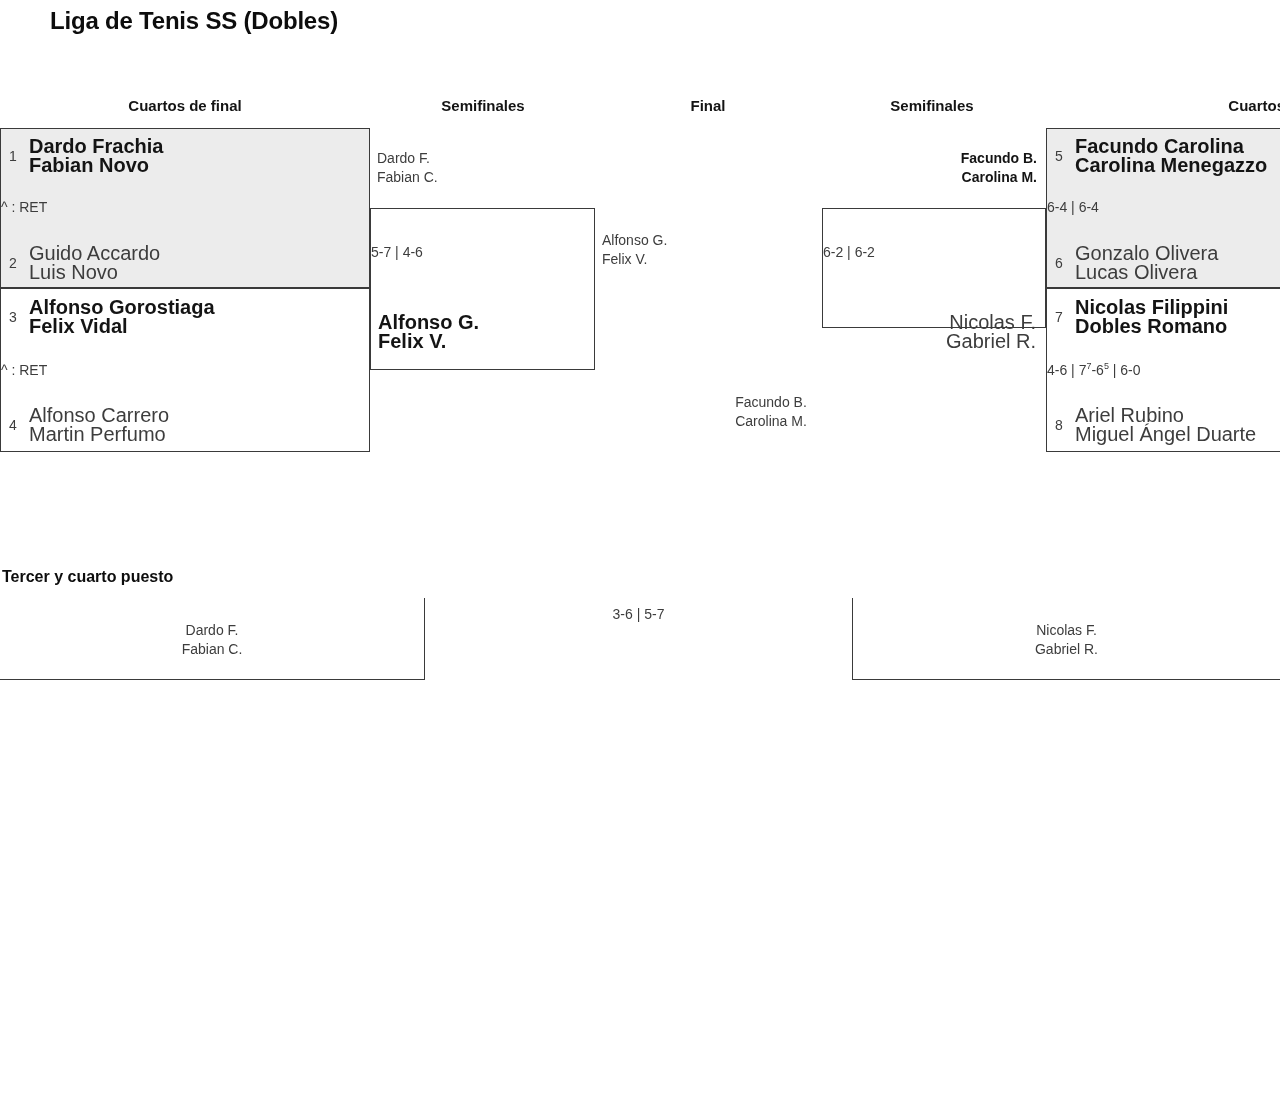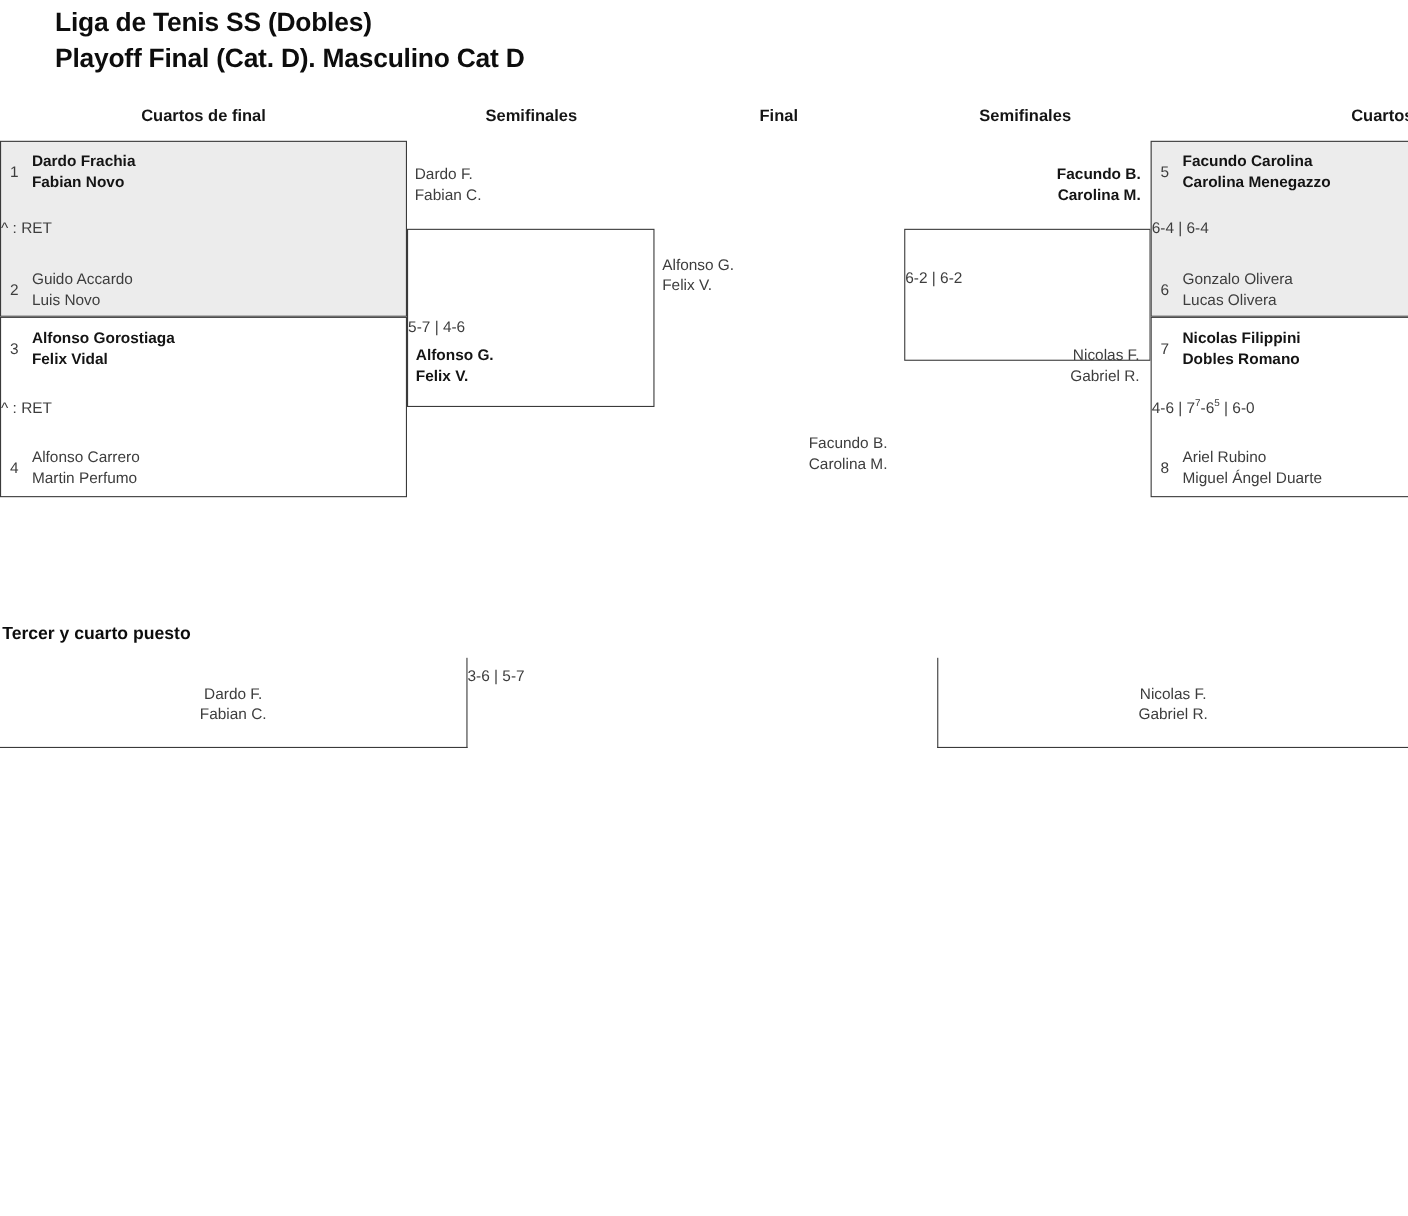--- a/index.html
+++ b/index.html
@@ -14,46 +14,45 @@
   .logo-word{position:absolute;left:60px;top:-2px;font-size:45px;line-height:62px;font-weight:800;letter-spacing:-2px;}
 
   
   .round-h{top:97px;width:300px;text-align:center;font-size:15px;font-weight:600;color:#141414;}
 
   
   .box{position:absolute;border:1px solid #3a3a3a;background:#fff;box-sizing:border-box;}
   .box.gray{background:#ececec;}
   .team{position:absolute;left:0;right:0;display:flex;align-items:center;}
   .team .seed{width:20px;padding-left:8px;font-size:14px;color:#3d3d3d;flex:0 0 auto;}
-  .names{font-size:14px;line-height:19px;color:#3d3d3d;}
+  .names{font-size:20px;line-height:19px;color:#3d3d3d;}
   .names.winner{font-weight:700;color:#141414;}
   .score{position:absolute;left:0;right:0;text-align:left;font-size:14px;color:#3d3d3d;}
   .score sup{font-size:9px;line-height:0;}
 
   
   .label{position:absolute;font-size:14px;line-height:19px;color:#3d3d3d;}
   .label.winner{font-weight:700;color:#141414;}
   .label.right{text-align:right;}
   .label.center{text-align:center;}
 
   
   .tp-heading{left:2px;top:568px;font-size:16px;font-weight:700;color:#0d0d0d;}
   .tp-left{left:0;top:598px;width:425px;height:82px;border-right:1px solid #3a3a3a;border-bottom:1px solid #3a3a3a;box-sizing:border-box;}
   .tp-right{left:852px;top:598px;width:428px;height:82px;border-left:1px solid #3a3a3a;border-bottom:1px solid #3a3a3a;box-sizing:border-box;}
-  .tp-score{left:425px;top:606px;width:427px;font-size:14px;color:#3d3d3d;}
+  .tp-score{left:425px;top:606px;width:427px;text-align:center;font-size:14px;color:#3d3d3d;}
   .tp-team{position:absolute;left:0;right:0;top:23px;text-align:center;font-size:14px;line-height:19px;color:#3d3d3d;}
 </style>
 </head>
 <body>
 
 <div class="page">
 
   <div class="abs title">
     <div>Liga de Tenis SS (Dobles)</div>
-    <div>Playoff Final (Cat. D). Masculino Cat D</div>
   </div>
 
 
   <div class="abs round-h" style="left:35px;">Cuartos de final</div>
   <div class="abs round-h" style="left:333px;">Semifinales</div>
   <div class="abs round-h" style="left:558px;">Final</div>
   <div class="abs round-h" style="left:782px;">Semifinales</div>
   <div class="abs round-h" style="left:1135px;">Cuartos de final</div>
 
   <div class="box gray" style="left:0;top:128px;width:370px;height:160px;">
@@ -91,21 +90,21 @@
       </span>
     </div>
   </div>
 
   <div class="label" style="left:377px;top:149px;">
     <div>Dardo F.</div>
     <div>Fabian C.</div>
   </div>
 
   <div class="box" style="left:370px;top:208px;width:225px;height:162px;">
-    <div class="score" style="top:35px;margin-top:45px;">5-7 | 4-6</div>
+    <div class="score" style="top:35px;">5-7 | 4-6</div>
     <div class="names winner" style="position:absolute;left:7px;top:104px;">
       <div>Alfonso G.</div>
       <div>Felix V.</div>
     </div>
   </div>
 
   <div class="label" style="left:602px;top:231px;">
     <div>Alfonso G.</div>
     <div>Felix V.</div>
   </div>

